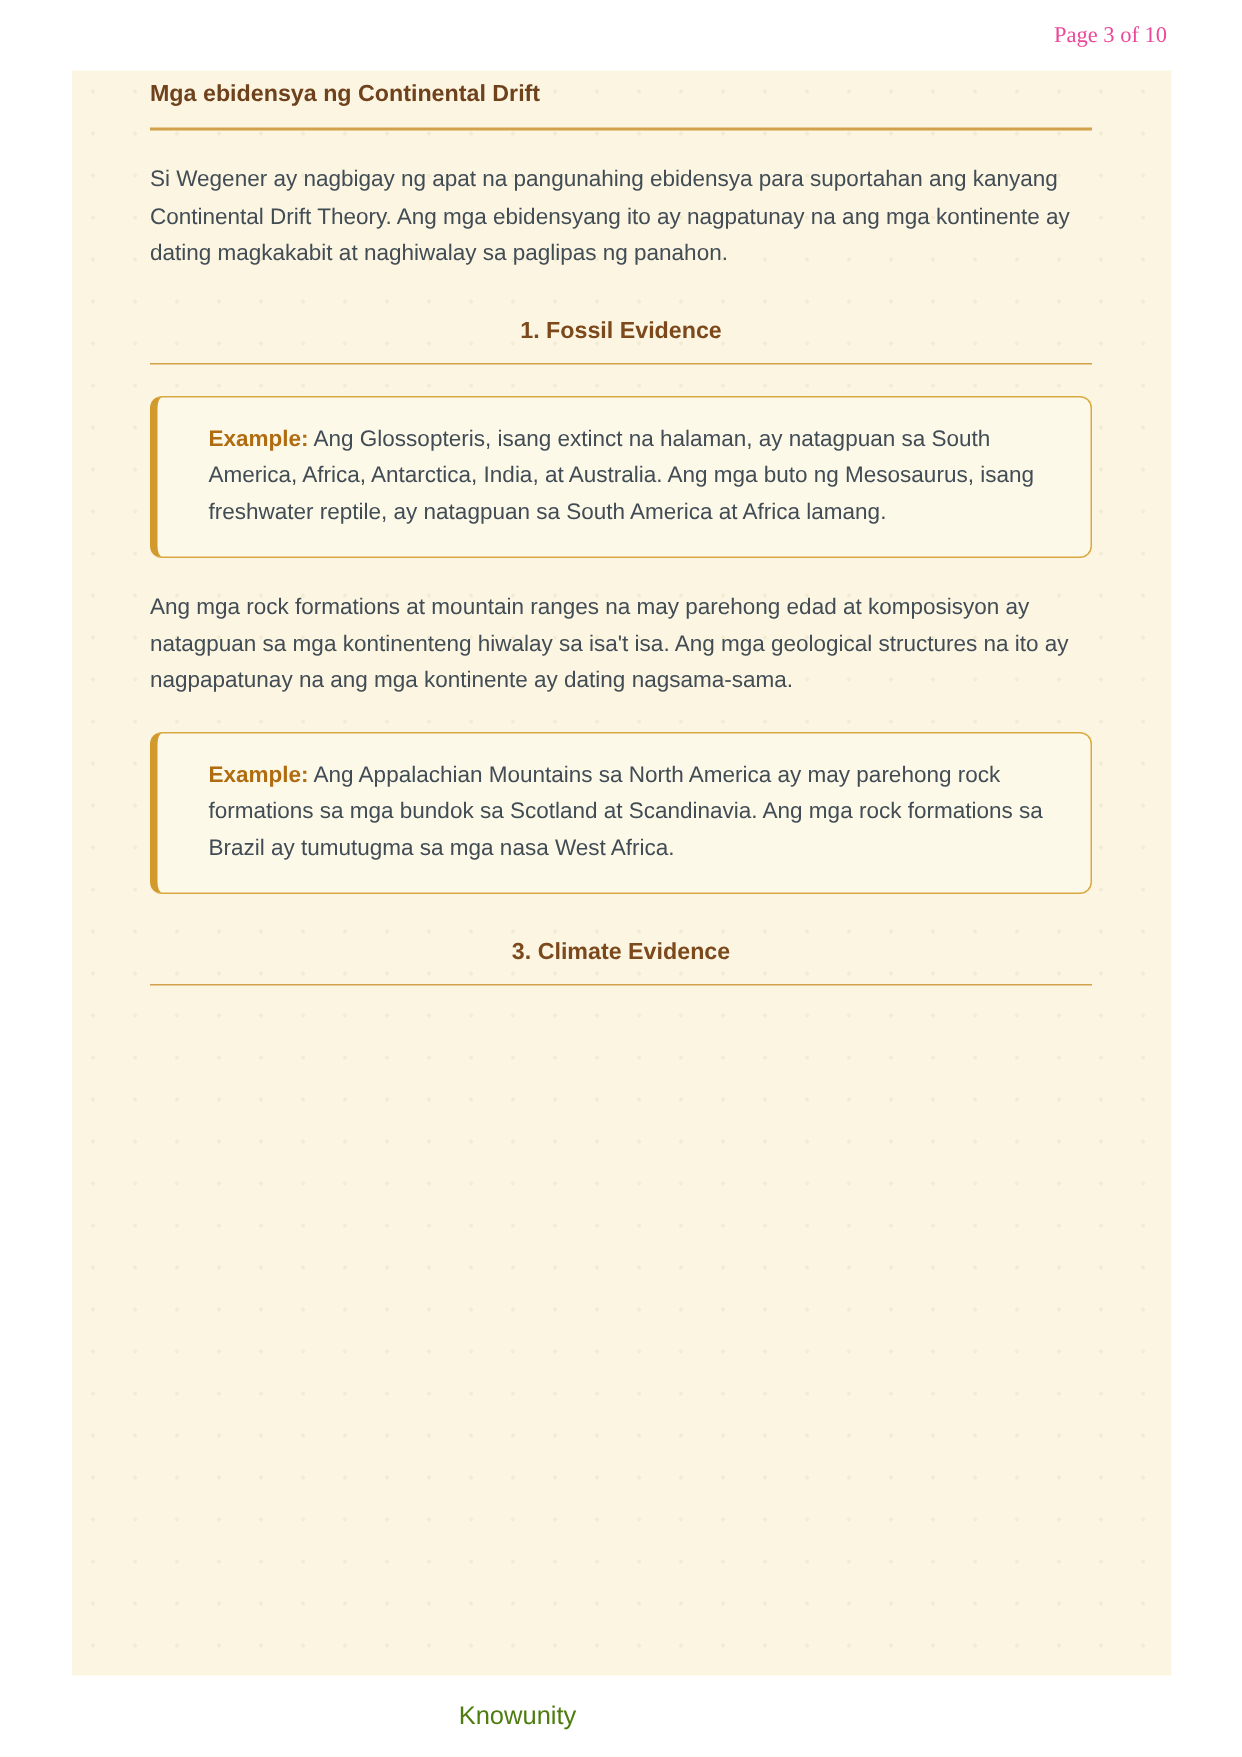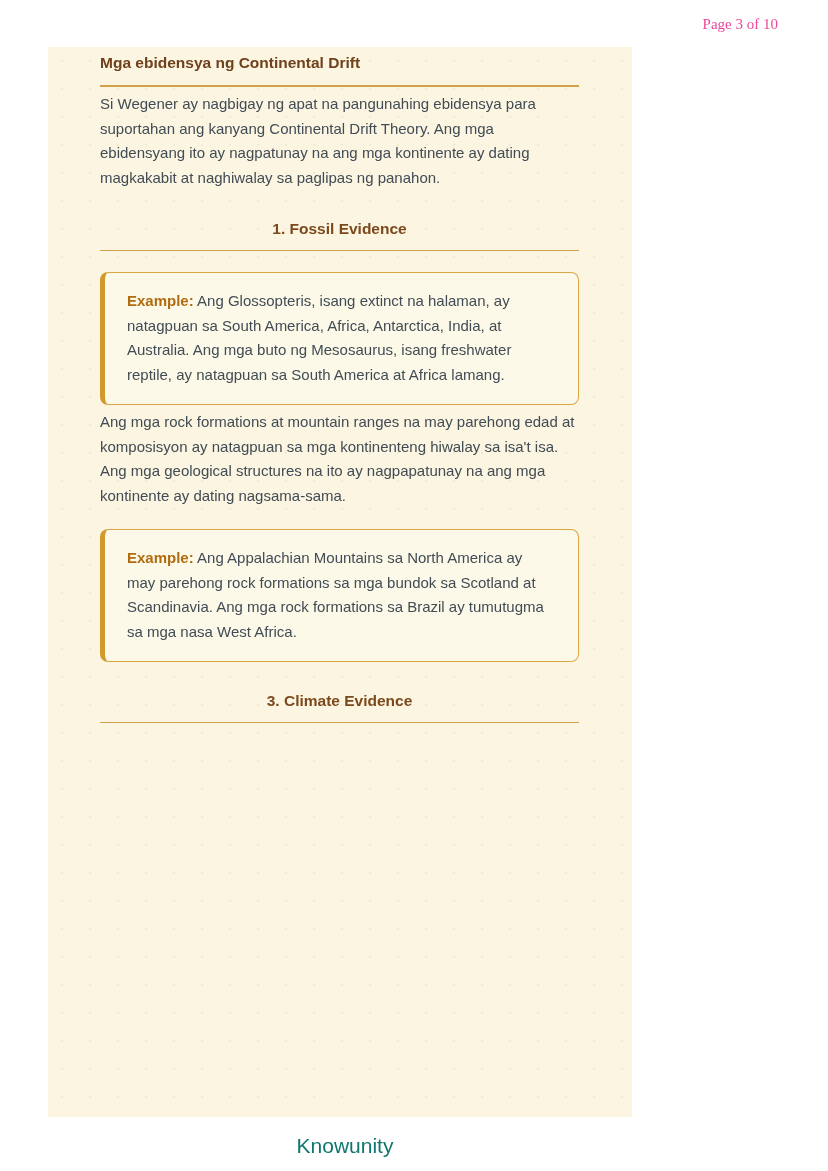--- a/index.html
+++ b/index.html
@@ -13,74 +13,74 @@
   .page-indicator {
     position: absolute;
     top: 16px; right: 50px;
     font-family: "Liberation Serif", serif;
     font-size: 15px;
     color: #ec4899;
   }
   .sheet {
     position: absolute;
     left: 48px; top: 47px;
-    width: 584px; height: 1070px;
+    width: 733px; height: 1070px;
     background-color: #fbf5e1;
     background-image: radial-gradient(rgba(176,148,92,0.11) 1.2px, transparent 1.3px);
     background-size: 28px 28px;
     padding: 6px 53px 0 52px;
   }
   .doc-title {
     font-size: 15.5px;
     font-weight: bold;
     color: #6f411c;
     line-height: 20px;
     padding-bottom: 12px;
     border-bottom: 2px solid #d2a14b;
   }
   .para {
-    margin-top: 5px;
+    margin-top: 21px;
     font-size: 15px;
     line-height: 24.5px;
     color: #414c55;
   }
   .section-heading {
     margin-top: 29px;
     font-size: 15.5px;
     font-weight: bold;
     color: #7c491d;
     line-height: 20px;
     padding-bottom: 11px;
     border-bottom: 1.5px solid #d2a14b;
     text-align: center;
   }
   .example-box {
     margin-top: 21px;
     background: #fdf9e8;
     border: 1.5px solid #d9a843;
     border-left: 5px solid #d29a2c;
     border-radius: 8px;
-    padding: 16px 24px 17px 22px;
+    padding: 16px 24px 17px 34px;
   }
   .example-box p {
     font-size: 15px;
     line-height: 24.5px;
     color: #414c55;
   }
   .example-label {
     font-weight: bold;
     color: #b06c10;
   }
   .footer {
     position: absolute;
     left: 0; top: 1134px;
     width: 690px;
     text-align: center;
-    font-size: 21px;
-    color: #0f766e;
+    font-size: 17px;
+    color: #4d7c0f;
   }
 </style>
 </head>
 <body>
 
 <div class="page-indicator">Page 3 of 10</div>
 
 <div class="sheet">
 
   <h1 class="doc-title">Mga ebidensya ng Continental Drift</h1>

